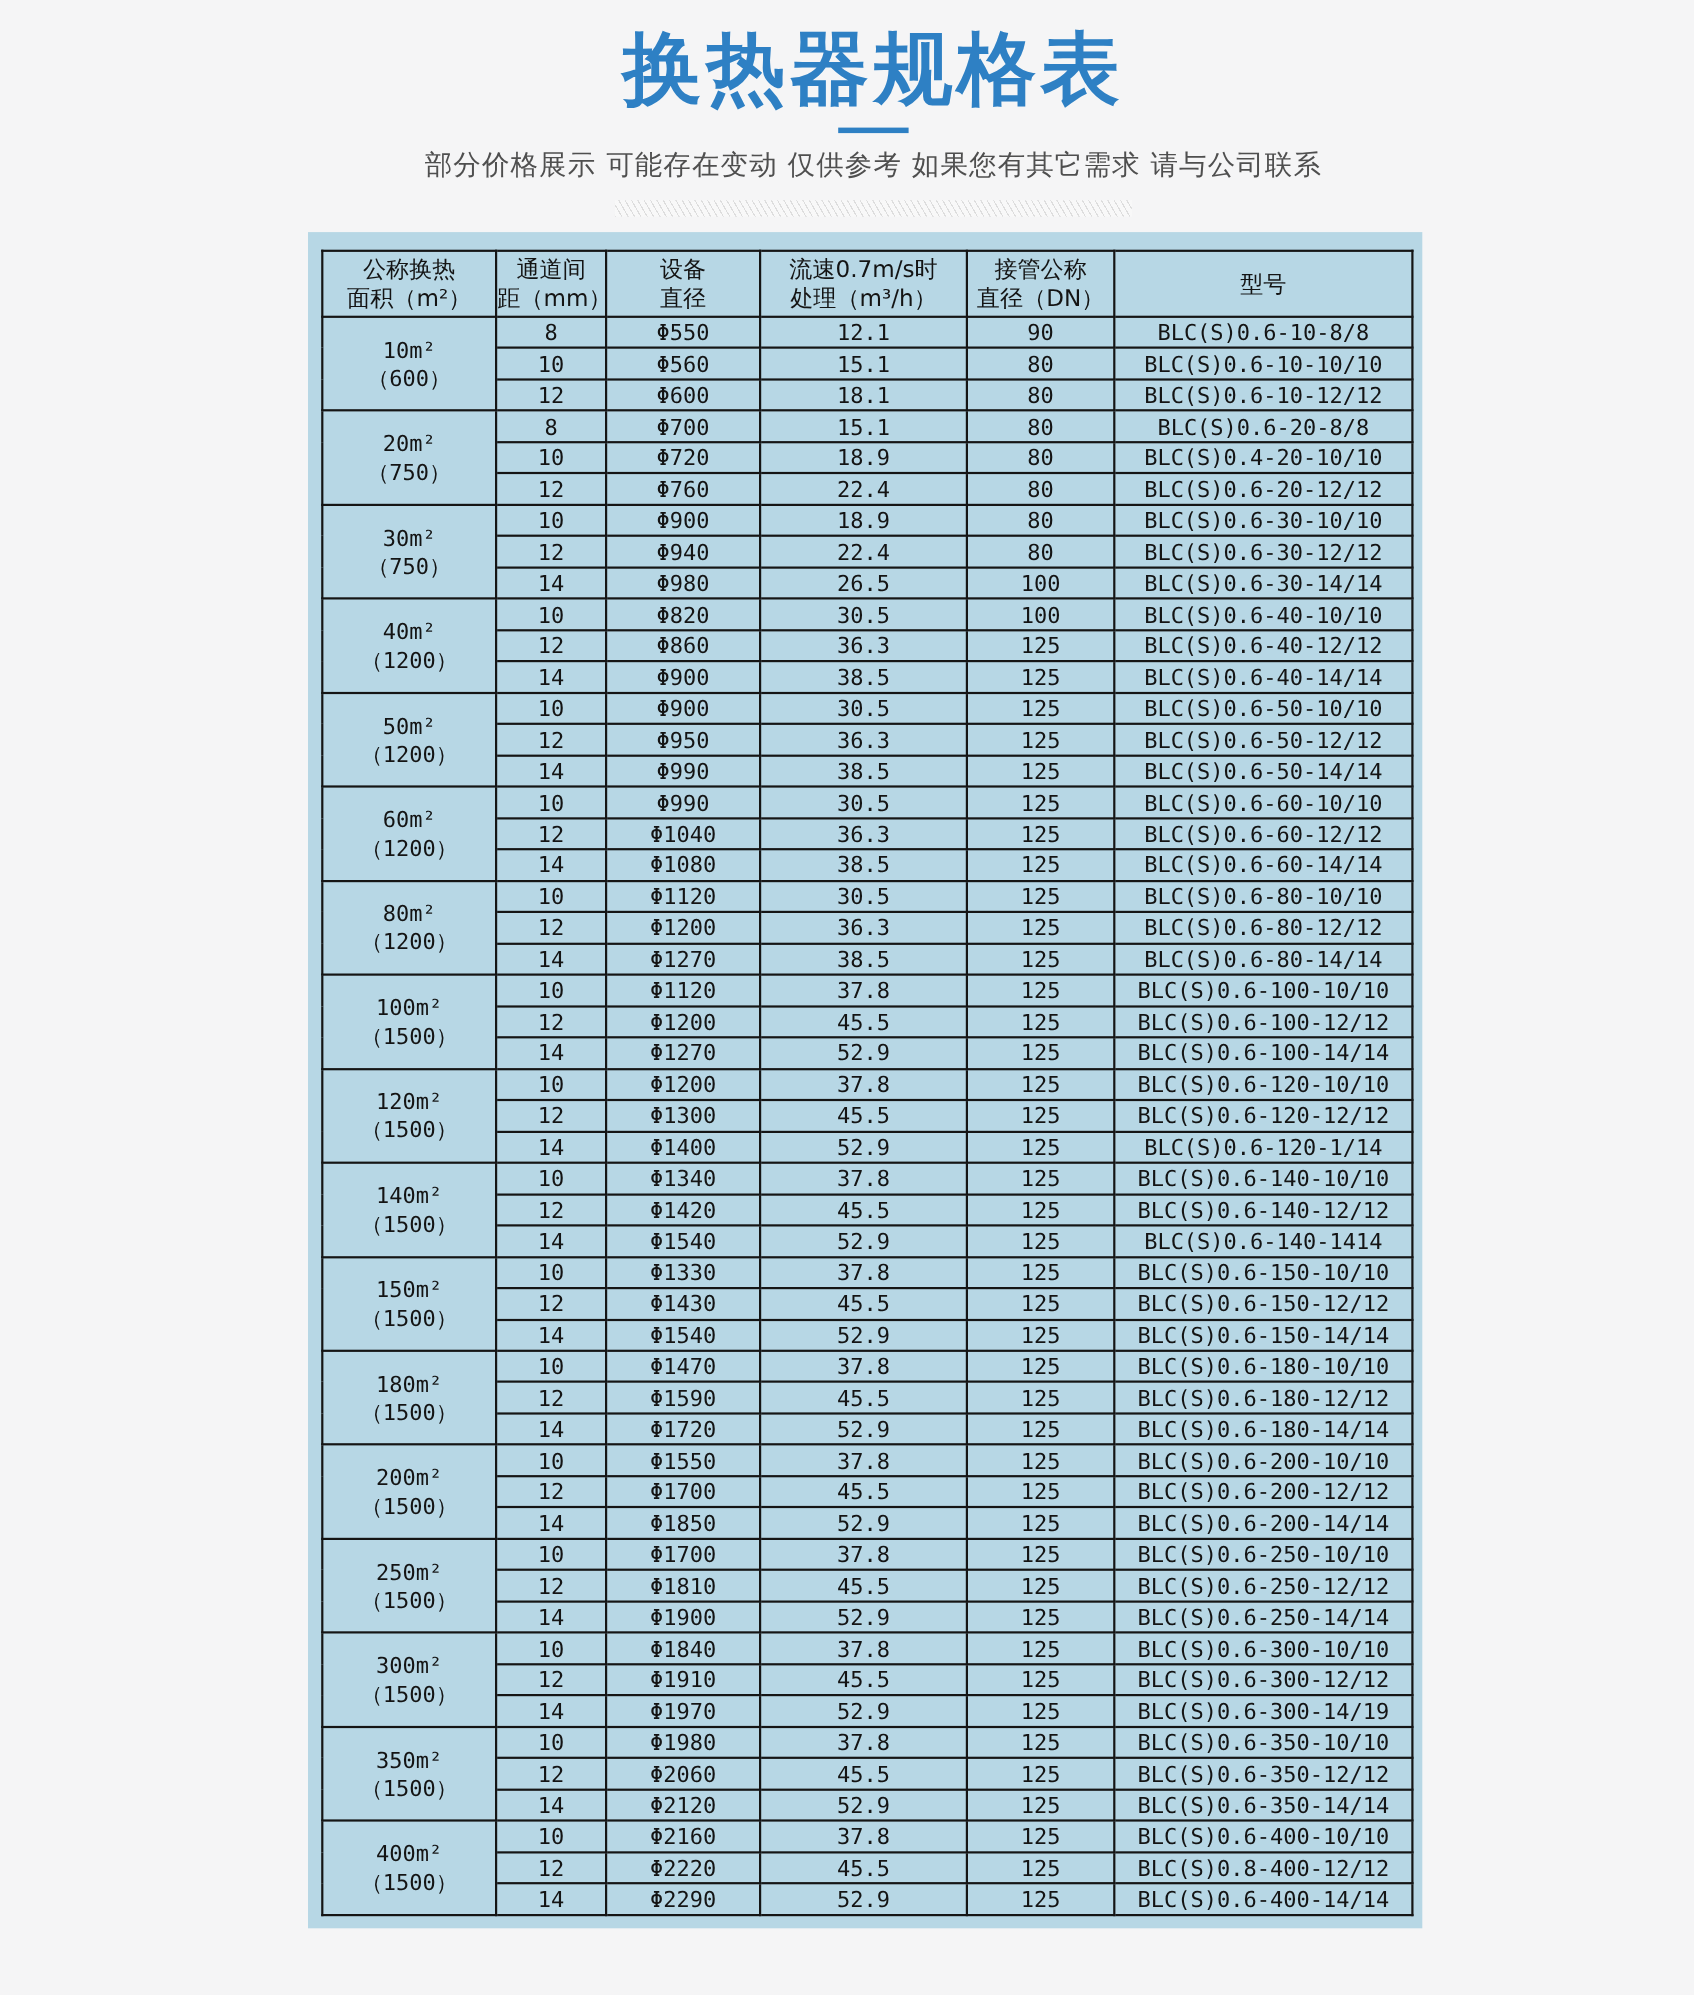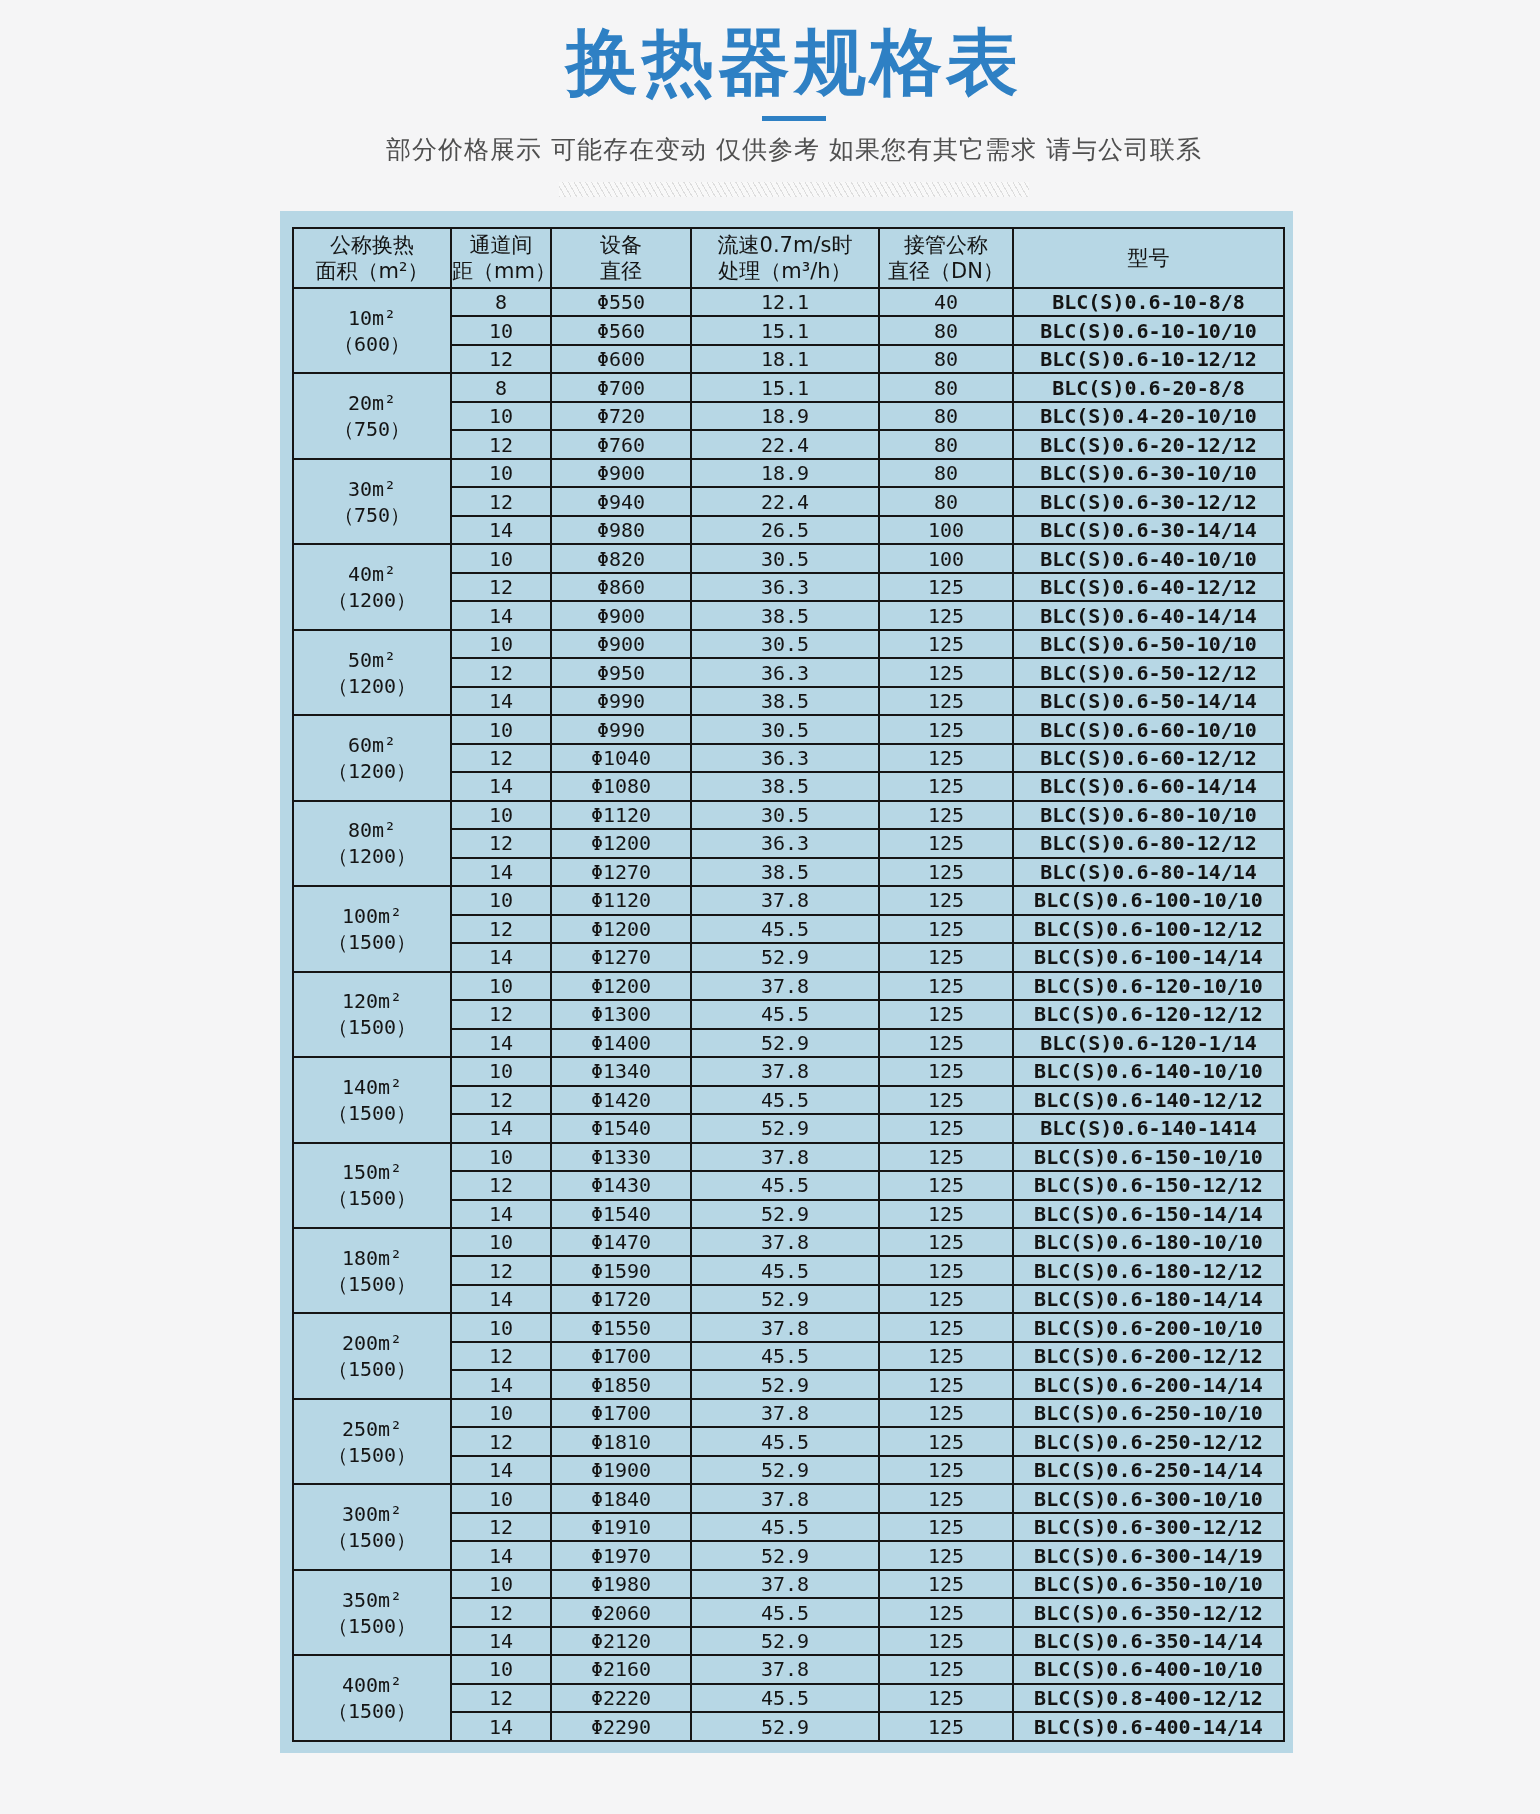--- a/index.html
+++ b/index.html
@@ -73,21 +73,21 @@
     line-height: 26px;
   }
   table.spec td {
     font-family: "DejaVu Sans Mono", "Liberation Mono", monospace;
     font-size: 20px;
   }
   td.area-cell {
     font-family: "DejaVu Sans Mono", "Liberation Mono", monospace;
     font-size: 20px; line-height: 26px;
   }
-  td.model-cell { font-size: 19px; font-weight: bold; }
+  td.model-cell { font-size: 19px; }
   .hdr-line { display: block; }
 </style>
 </head>
 <body>
 
 <div class="page">
 
   <div class="header-block">
     <h1 class="page-title">换热器规格表</h1>
     <div class="title-underline"></div>
@@ -134,21 +134,21 @@
       </thead>
       <tbody>
           <tr>
             <td class="area-cell" rowspan="3">
               <span class="hdr-line">10m²</span>
               <span class="hdr-line">（600）</span>
             </td>
             <td class="spacing-cell">8</td>
             <td class="diameter-cell">Φ550</td>
             <td class="flow-cell">12.1</td>
-            <td class="dn-cell">40</td>
+            <td class="dn-cell">90</td>
             <td class="model-cell">BLC(S)0.6-10-8/8</td>
           </tr>
           <tr>
             <td class="spacing-cell">10</td>
             <td class="diameter-cell">Φ560</td>
             <td class="flow-cell">15.1</td>
             <td class="dn-cell">80</td>
             <td class="model-cell">BLC(S)0.6-10-10/10</td>
           </tr>
           <tr>

